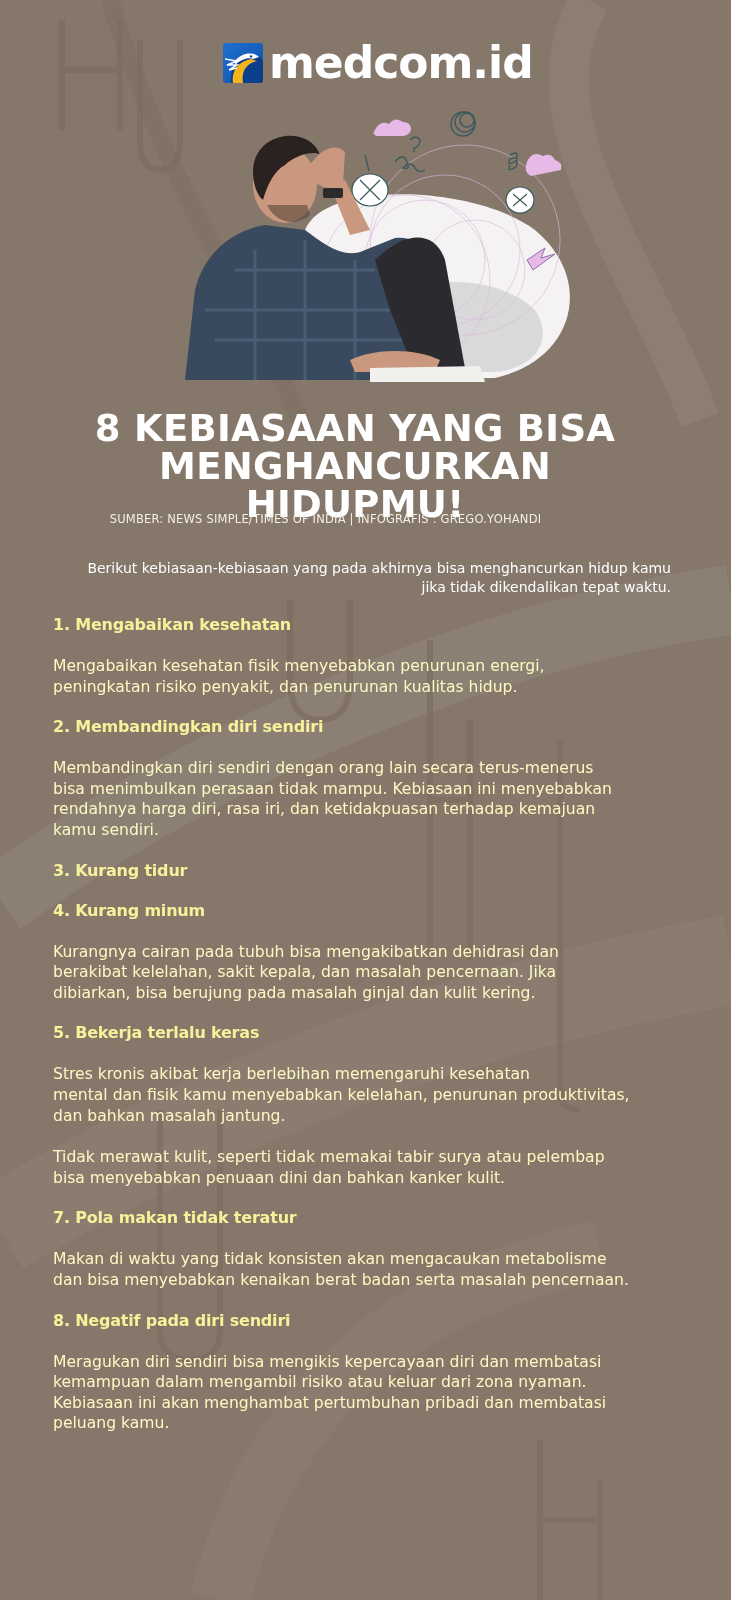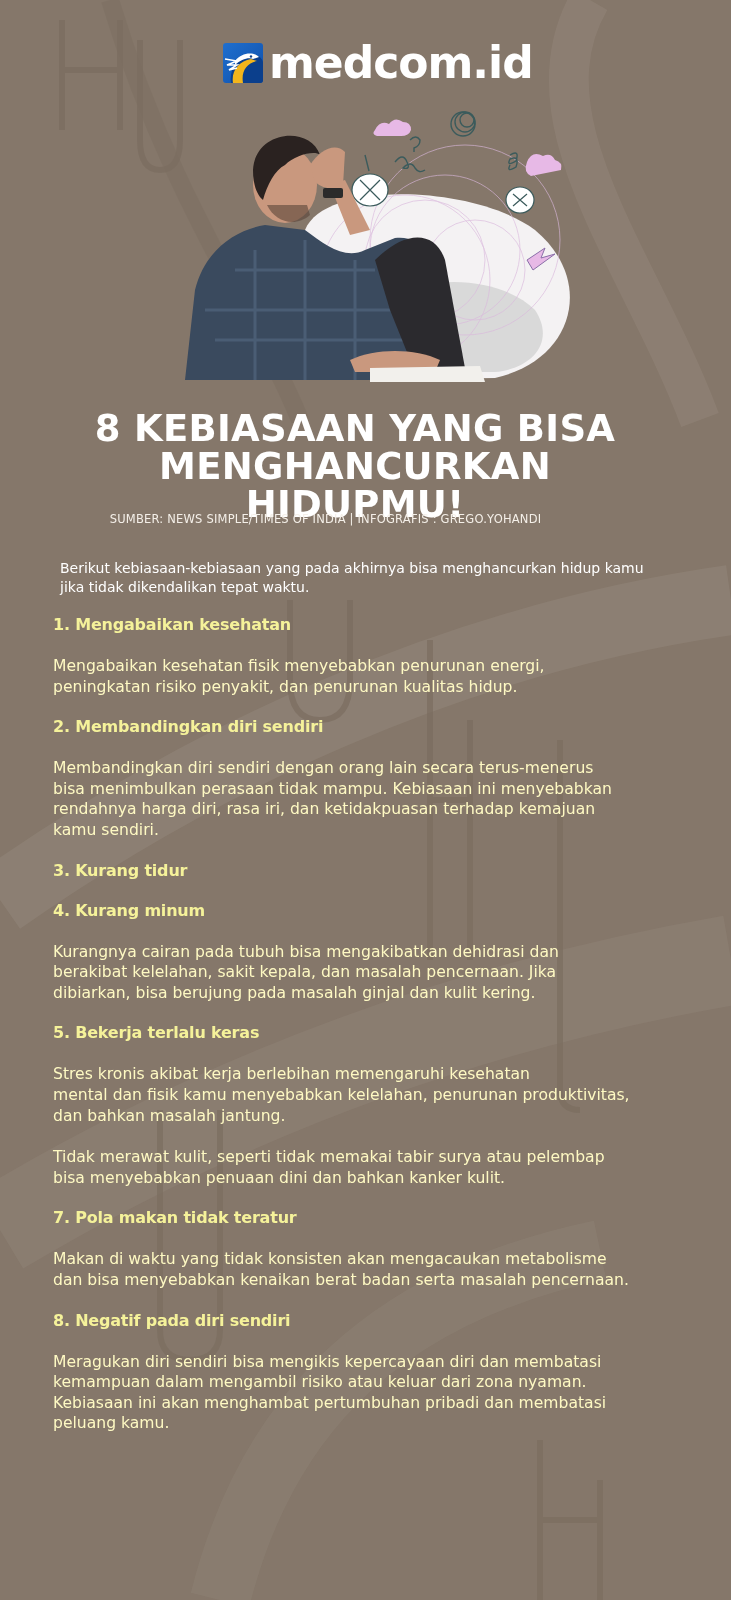--- a/index.html
+++ b/index.html
@@ -31,21 +31,21 @@
     .title {
       position: absolute; top: 410px; left: 0; width: 622px; text-align: center;
       font-family: "DejaVu Sans", sans-serif; font-weight: bold;
       font-size: 37px; line-height: 38px; letter-spacing: 0.3px; margin-left: 44px;
     }
     .source {
       position: absolute; top: 512px; left: 0; width: 651px; text-align: center;
       font-size: 11.5px; letter-spacing: 0.2px; color: #f4efe8;
     }
     .intro {
-      position: absolute; top: 559px; left: 60px; width: 611px; text-align: left;
+      position: absolute; top: 559px; left: 60px; width: 611px; text-align: right;
       font-size: 14px; line-height: 19px; color: #ffffff;
     }
     .items { position: absolute; top: 615px; left: 53px; width: 640px; }
     .item-heading {
       color: #f5f29a; font-weight: bold; font-size: 16px; line-height: 20px;
       letter-spacing: -0.2px;
     }
     .item-body {
       margin-top: 21px; font-size: 15.6px; line-height: 20.6px; color: #fef9c3;
       white-space: pre-line;

